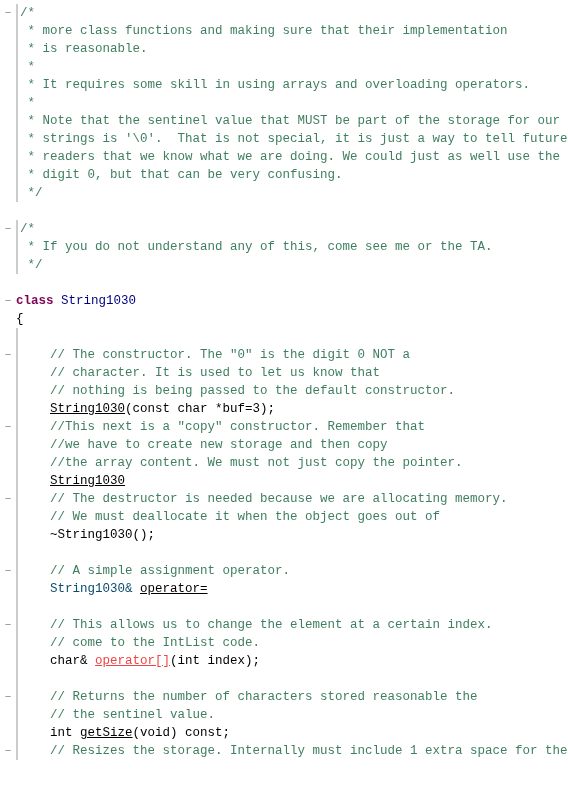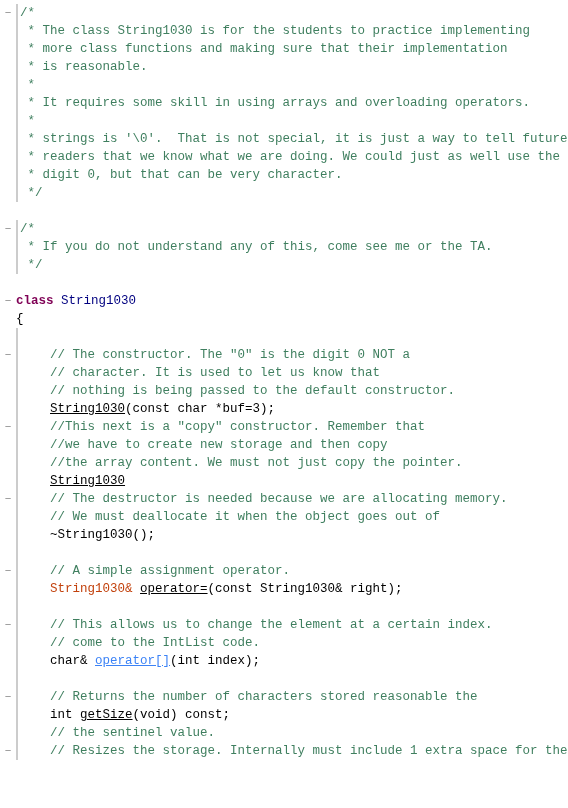--- a/index.html
+++ b/index.html
@@ -38,28 +38,20 @@
         </div>
         <div style="width: 0px; flex-shrink: 0;"></div>
         <div style="flex: 1 1 0%; white-space: pre; overflow: hidden; display: flex; align-items: center;"><span style="color: rgb(63, 127, 95);">/*</span></div>
       </div>
       <div style="display: flex; flex-direction: row; height: 18px; line-height: 18px; font-family: &quot;Courier New&quot;, Courier, monospace; font-size: 12.5px;">
         <div style="width: 16px; min-width: 16px; text-align: center; color: rgb(136, 136, 136); font-size: 11px; cursor: pointer; user-select: none; flex-shrink: 0;"></div>
         <div style="width: 4px; min-width: 4px; display: flex; flex-direction: row; align-items: stretch; flex-shrink: 0;">
           <div style="width: 2px; background: rgb(204, 204, 204); margin-right: 2px;"></div>
         </div>
         <div style="width: 0px; flex-shrink: 0;"></div>
-        <div style="flex: 1 1 0%; white-space: pre; overflow: hidden; display: flex; align-items: center;"><span style="color: rgb(63, 127, 95);"> * The class String1030 is for the students to practice implementing</span></div>
-      </div>
-      <div style="display: flex; flex-direction: row; height: 18px; line-height: 18px; font-family: &quot;Courier New&quot;, Courier, monospace; font-size: 12.5px;">
-        <div style="width: 16px; min-width: 16px; text-align: center; color: rgb(136, 136, 136); font-size: 11px; cursor: pointer; user-select: none; flex-shrink: 0;"></div>
-        <div style="width: 4px; min-width: 4px; display: flex; flex-direction: row; align-items: stretch; flex-shrink: 0;">
-          <div style="width: 2px; background: rgb(204, 204, 204); margin-right: 2px;"></div>
-        </div>
-        <div style="width: 0px; flex-shrink: 0;"></div>
         <div style="flex: 1 1 0%; white-space: pre; overflow: hidden; display: flex; align-items: center;"><span style="color: rgb(63, 127, 95);"> * more class functions and making sure that their implementation</span></div>
       </div>
       <div style="display: flex; flex-direction: row; height: 18px; line-height: 18px; font-family: &quot;Courier New&quot;, Courier, monospace; font-size: 12.5px;">
         <div style="width: 16px; min-width: 16px; text-align: center; color: rgb(136, 136, 136); font-size: 11px; cursor: pointer; user-select: none; flex-shrink: 0;"></div>
         <div style="width: 4px; min-width: 4px; display: flex; flex-direction: row; align-items: stretch; flex-shrink: 0;">
           <div style="width: 2px; background: rgb(204, 204, 204); margin-right: 2px;"></div>
         </div>
         <div style="width: 0px; flex-shrink: 0;"></div>
         <div style="flex: 1 1 0%; white-space: pre; overflow: hidden; display: flex; align-items: center;"><span style="color: rgb(63, 127, 95);"> * is reasonable.</span></div>
       </div>
@@ -86,37 +78,45 @@
         </div>
         <div style="width: 0px; flex-shrink: 0;"></div>
         <div style="flex: 1 1 0%; white-space: pre; overflow: hidden; display: flex; align-items: center;"><span style="color: rgb(63, 127, 95);"> *</span></div>
       </div>
       <div style="display: flex; flex-direction: row; height: 18px; line-height: 18px; font-family: &quot;Courier New&quot;, Courier, monospace; font-size: 12.5px;">
         <div style="width: 16px; min-width: 16px; text-align: center; color: rgb(136, 136, 136); font-size: 11px; cursor: pointer; user-select: none; flex-shrink: 0;"></div>
         <div style="width: 4px; min-width: 4px; display: flex; flex-direction: row; align-items: stretch; flex-shrink: 0;">
           <div style="width: 2px; background: rgb(204, 204, 204); margin-right: 2px;"></div>
         </div>
         <div style="width: 0px; flex-shrink: 0;"></div>
+        <div style="flex: 1 1 0%; white-space: pre; overflow: hidden; display: flex; align-items: center;"><span style="color: rgb(63, 127, 95);"> * Note that the sentinel value that MUST be part of the storage for our</span></div>
+      </div>
+      <div style="display: flex; flex-direction: row; height: 18px; line-height: 18px; font-family: &quot;Courier New&quot;, Courier, monospace; font-size: 12.5px;">
+        <div style="width: 16px; min-width: 16px; text-align: center; color: rgb(136, 136, 136); font-size: 11px; cursor: pointer; user-select: none; flex-shrink: 0;"></div>
+        <div style="width: 4px; min-width: 4px; display: flex; flex-direction: row; align-items: stretch; flex-shrink: 0;">
+          <div style="width: 2px; background: rgb(204, 204, 204); margin-right: 2px;"></div>
+        </div>
+        <div style="width: 0px; flex-shrink: 0;"></div>
         <div style="flex: 1 1 0%; white-space: pre; overflow: hidden; display: flex; align-items: center;"><span style="color: rgb(63, 127, 95);"> * strings is '\0'.  That is not special, it is just a way to tell future</span></div>
       </div>
       <div style="display: flex; flex-direction: row; height: 18px; line-height: 18px; font-family: &quot;Courier New&quot;, Courier, monospace; font-size: 12.5px;">
         <div style="width: 16px; min-width: 16px; text-align: center; color: rgb(136, 136, 136); font-size: 11px; cursor: pointer; user-select: none; flex-shrink: 0;"></div>
         <div style="width: 4px; min-width: 4px; display: flex; flex-direction: row; align-items: stretch; flex-shrink: 0;">
           <div style="width: 2px; background: rgb(204, 204, 204); margin-right: 2px;"></div>
         </div>
         <div style="width: 0px; flex-shrink: 0;"></div>
         <div style="flex: 1 1 0%; white-space: pre; overflow: hidden; display: flex; align-items: center;"><span style="color: rgb(63, 127, 95);"> * readers that we know what we are doing. We could just as well use the</span></div>
       </div>
       <div style="display: flex; flex-direction: row; height: 18px; line-height: 18px; font-family: &quot;Courier New&quot;, Courier, monospace; font-size: 12.5px;">
         <div style="width: 16px; min-width: 16px; text-align: center; color: rgb(136, 136, 136); font-size: 11px; cursor: pointer; user-select: none; flex-shrink: 0;"></div>
         <div style="width: 4px; min-width: 4px; display: flex; flex-direction: row; align-items: stretch; flex-shrink: 0;">
           <div style="width: 2px; background: rgb(204, 204, 204); margin-right: 2px;"></div>
         </div>
         <div style="width: 0px; flex-shrink: 0;"></div>
-        <div style="flex: 1 1 0%; white-space: pre; overflow: hidden; display: flex; align-items: center;"><span style="color: rgb(63, 127, 95);"> * digit 0, but that can be very character.</span></div>
+        <div style="flex: 1 1 0%; white-space: pre; overflow: hidden; display: flex; align-items: center;"><span style="color: rgb(63, 127, 95);"> * digit 0, but that can be very confusing.</span></div>
       </div>
       <div style="display: flex; flex-direction: row; height: 18px; line-height: 18px; font-family: &quot;Courier New&quot;, Courier, monospace; font-size: 12.5px;">
         <div style="width: 16px; min-width: 16px; text-align: center; color: rgb(136, 136, 136); font-size: 11px; cursor: pointer; user-select: none; flex-shrink: 0;"></div>
         <div style="width: 4px; min-width: 4px; display: flex; flex-direction: row; align-items: stretch; flex-shrink: 0;">
           <div style="width: 2px; background: rgb(204, 204, 204); margin-right: 2px;"></div>
         </div>
         <div style="width: 0px; flex-shrink: 0;"></div>
         <div style="flex: 1 1 0%; white-space: pre; overflow: hidden; display: flex; align-items: center;"><span style="color: rgb(63, 127, 95);"> */</span></div>
       </div>
       <div style="display: flex; flex-direction: row; height: 18px; line-height: 18px; font-family: &quot;Courier New&quot;, Courier, monospace; font-size: 12.5px;">
@@ -278,21 +278,21 @@
         </div>
         <div style="width: 0px; flex-shrink: 0;"></div>
         <div style="flex: 1 1 0%; white-space: pre; overflow: hidden; display: flex; align-items: center;"><span style="color: rgb(63, 127, 95);">    // A simple assignment operator.</span></div>
       </div>
       <div style="display: flex; flex-direction: row; height: 18px; line-height: 18px; font-family: &quot;Courier New&quot;, Courier, monospace; font-size: 12.5px;">
         <div style="width: 16px; min-width: 16px; text-align: center; color: rgb(136, 136, 136); font-size: 11px; cursor: pointer; user-select: none; flex-shrink: 0;"></div>
         <div style="width: 4px; min-width: 4px; display: flex; flex-direction: row; align-items: stretch; flex-shrink: 0;">
           <div style="width: 2px; background: rgb(204, 204, 204); margin-right: 2px;"></div>
         </div>
         <div style="width: 0px; flex-shrink: 0;"></div>
-        <div style="flex: 1 1 0%; white-space: pre; overflow: hidden; display: flex; align-items: center;"><span style="color: #c2410c;">    String1030&amp; </span><span style="text-decoration: underline; color: rgb(0, 0, 0);">operator=</span><span style="color: rgb(0, 0, 0);">(const String1030&amp; right);</span></div>
+        <div style="flex: 1 1 0%; white-space: pre; overflow: hidden; display: flex; align-items: center;"><span style="color: #0c4a6e;">    String1030&amp; </span><span style="text-decoration: underline; color: rgb(0, 0, 0);">operator=</span></div>
       </div>
       <div style="display: flex; flex-direction: row; height: 18px; line-height: 18px; font-family: &quot;Courier New&quot;, Courier, monospace; font-size: 12.5px;">
         <div style="width: 16px; min-width: 16px; text-align: center; color: rgb(136, 136, 136); font-size: 11px; cursor: pointer; user-select: none; flex-shrink: 0;"></div>
         <div style="width: 4px; min-width: 4px; display: flex; flex-direction: row; align-items: stretch; flex-shrink: 0;">
           <div style="width: 2px; background: rgb(204, 204, 204); margin-right: 2px;"></div>
         </div>
         <div style="width: 0px; flex-shrink: 0;"></div>
         <div style="flex: 1 1 0%; white-space: pre; overflow: hidden; display: flex; align-items: center;"></div>
       </div>
       <div style="display: flex; flex-direction: row; height: 18px; line-height: 18px; font-family: &quot;Courier New&quot;, Courier, monospace; font-size: 12.5px;">
@@ -310,21 +310,21 @@
         </div>
         <div style="width: 0px; flex-shrink: 0;"></div>
         <div style="flex: 1 1 0%; white-space: pre; overflow: hidden; display: flex; align-items: center;"><span style="color: rgb(63, 127, 95);">    // come to the IntList code.</span></div>
       </div>
       <div style="display: flex; flex-direction: row; height: 18px; line-height: 18px; font-family: &quot;Courier New&quot;, Courier, monospace; font-size: 12.5px;">
         <div style="width: 16px; min-width: 16px; text-align: center; color: rgb(136, 136, 136); font-size: 11px; cursor: pointer; user-select: none; flex-shrink: 0;"></div>
         <div style="width: 4px; min-width: 4px; display: flex; flex-direction: row; align-items: stretch; flex-shrink: 0;">
           <div style="width: 2px; background: rgb(204, 204, 204); margin-right: 2px;"></div>
         </div>
         <div style="width: 0px; flex-shrink: 0;"></div>
-        <div style="flex: 1 1 0%; white-space: pre; overflow: hidden; display: flex; align-items: center;"><span style="color: rgb(0, 0, 0);">    char&amp; </span><span style="text-decoration: underline; color: #3b82f6; text-align: center;">operator[]</span><span style="color: rgb(0, 0, 0);">(int index);</span></div>
+        <div style="flex: 1 1 0%; white-space: pre; overflow: hidden; display: flex; align-items: center;"><span style="color: rgb(0, 0, 0);">    char&amp; </span><span style="text-decoration: underline; color: #ef4444; text-align: center;">operator[]</span><span style="color: rgb(0, 0, 0);">(int index);</span></div>
       </div>
       <div style="display: flex; flex-direction: row; height: 18px; line-height: 18px; font-family: &quot;Courier New&quot;, Courier, monospace; font-size: 12.5px;">
         <div style="width: 16px; min-width: 16px; text-align: center; color: rgb(136, 136, 136); font-size: 11px; cursor: pointer; user-select: none; flex-shrink: 0;"></div>
         <div style="width: 4px; min-width: 4px; display: flex; flex-direction: row; align-items: stretch; flex-shrink: 0;">
           <div style="width: 2px; background: rgb(204, 204, 204); margin-right: 2px;"></div>
         </div>
         <div style="width: 0px; flex-shrink: 0;"></div>
         <div style="flex: 1 1 0%; white-space: pre; overflow: hidden; display: flex; align-items: center;"></div>
       </div>
       <div style="display: flex; flex-direction: row; height: 18px; line-height: 18px; font-family: &quot;Courier New&quot;, Courier, monospace; font-size: 12.5px;">
@@ -334,29 +334,29 @@
         </div>
         <div style="width: 0px; flex-shrink: 0;"></div>
         <div style="flex: 1 1 0%; white-space: pre; overflow: hidden; display: flex; align-items: center;"><span style="color: rgb(63, 127, 95);">    // Returns the number of characters stored reasonable the</span></div>
       </div>
       <div style="display: flex; flex-direction: row; height: 18px; line-height: 18px; font-family: &quot;Courier New&quot;, Courier, monospace; font-size: 12.5px;">
         <div style="width: 16px; min-width: 16px; text-align: center; color: rgb(136, 136, 136); font-size: 11px; cursor: pointer; user-select: none; flex-shrink: 0;"></div>
         <div style="width: 4px; min-width: 4px; display: flex; flex-direction: row; align-items: stretch; flex-shrink: 0;">
           <div style="width: 2px; background: rgb(204, 204, 204); margin-right: 2px;"></div>
         </div>
         <div style="width: 0px; flex-shrink: 0;"></div>
+        <div style="flex: 1 1 0%; white-space: pre; overflow: hidden; display: flex; align-items: center;"><span style="color: rgb(63, 127, 95);">    // the sentinel value.</span></div>
+      </div>
+      <div style="display: flex; flex-direction: row; height: 18px; line-height: 18px; font-family: &quot;Courier New&quot;, Courier, monospace; font-size: 12.5px;">
+        <div style="width: 16px; min-width: 16px; text-align: center; color: rgb(136, 136, 136); font-size: 11px; cursor: pointer; user-select: none; flex-shrink: 0;"></div>
+        <div style="width: 4px; min-width: 4px; display: flex; flex-direction: row; align-items: stretch; flex-shrink: 0;">
+          <div style="width: 2px; background: rgb(204, 204, 204); margin-right: 2px;"></div>
+        </div>
+        <div style="width: 0px; flex-shrink: 0;"></div>
         <div style="flex: 1 1 0%; white-space: pre; overflow: hidden; display: flex; align-items: center;"><span style="color: rgb(0, 0, 0);">    int </span><span style="text-decoration: underline; color: rgb(0, 0, 0);">getSize</span><span style="color: rgb(0, 0, 0);">(void) const;</span></div>
-      </div>
-      <div style="display: flex; flex-direction: row; height: 18px; line-height: 18px; font-family: &quot;Courier New&quot;, Courier, monospace; font-size: 12.5px;">
-        <div style="width: 16px; min-width: 16px; text-align: center; color: rgb(136, 136, 136); font-size: 11px; cursor: pointer; user-select: none; flex-shrink: 0;"></div>
-        <div style="width: 4px; min-width: 4px; display: flex; flex-direction: row; align-items: stretch; flex-shrink: 0;">
-          <div style="width: 2px; background: rgb(204, 204, 204); margin-right: 2px;"></div>
-        </div>
-        <div style="width: 0px; flex-shrink: 0;"></div>
-        <div style="flex: 1 1 0%; white-space: pre; overflow: hidden; display: flex; align-items: center;"><span style="color: rgb(63, 127, 95);">    // the sentinel value.</span></div>
       </div>
       <div style="display: flex; flex-direction: row; height: 18px; line-height: 18px; font-family: &quot;Courier New&quot;, Courier, monospace; font-size: 12.5px;">
         <div style="width: 16px; min-width: 16px; text-align: center; color: rgb(136, 136, 136); font-size: 11px; cursor: pointer; user-select: none; flex-shrink: 0;">−</div>
         <div style="width: 4px; min-width: 4px; display: flex; flex-direction: row; align-items: stretch; flex-shrink: 0;">
           <div style="width: 2px; background: rgb(204, 204, 204); margin-right: 2px;"></div>
         </div>
         <div style="width: 0px; flex-shrink: 0;"></div>
         <div style="flex: 1 1 0%; white-space: pre; overflow: hidden; display: flex; align-items: center;"><span style="color: rgb(63, 127, 95);">    // Resizes the storage. Internally must include 1 extra space for the</span></div>
       </div>
     </div>

